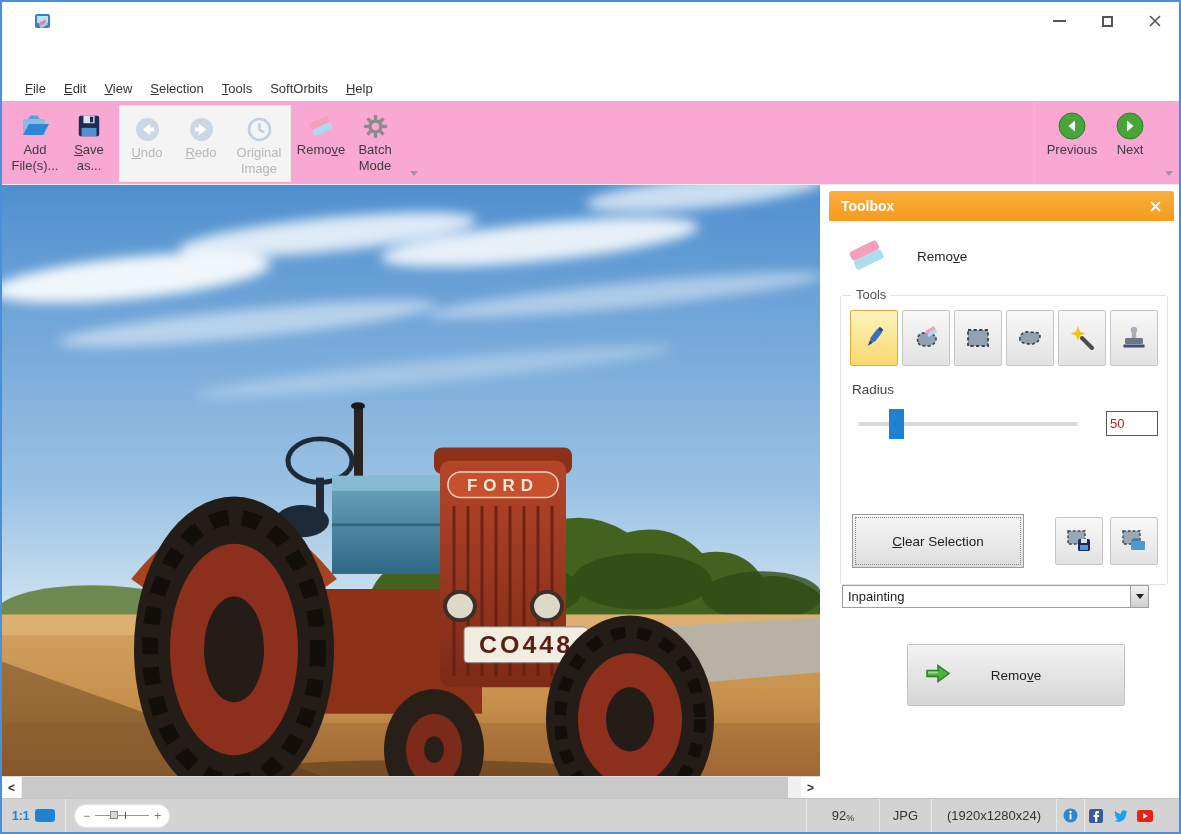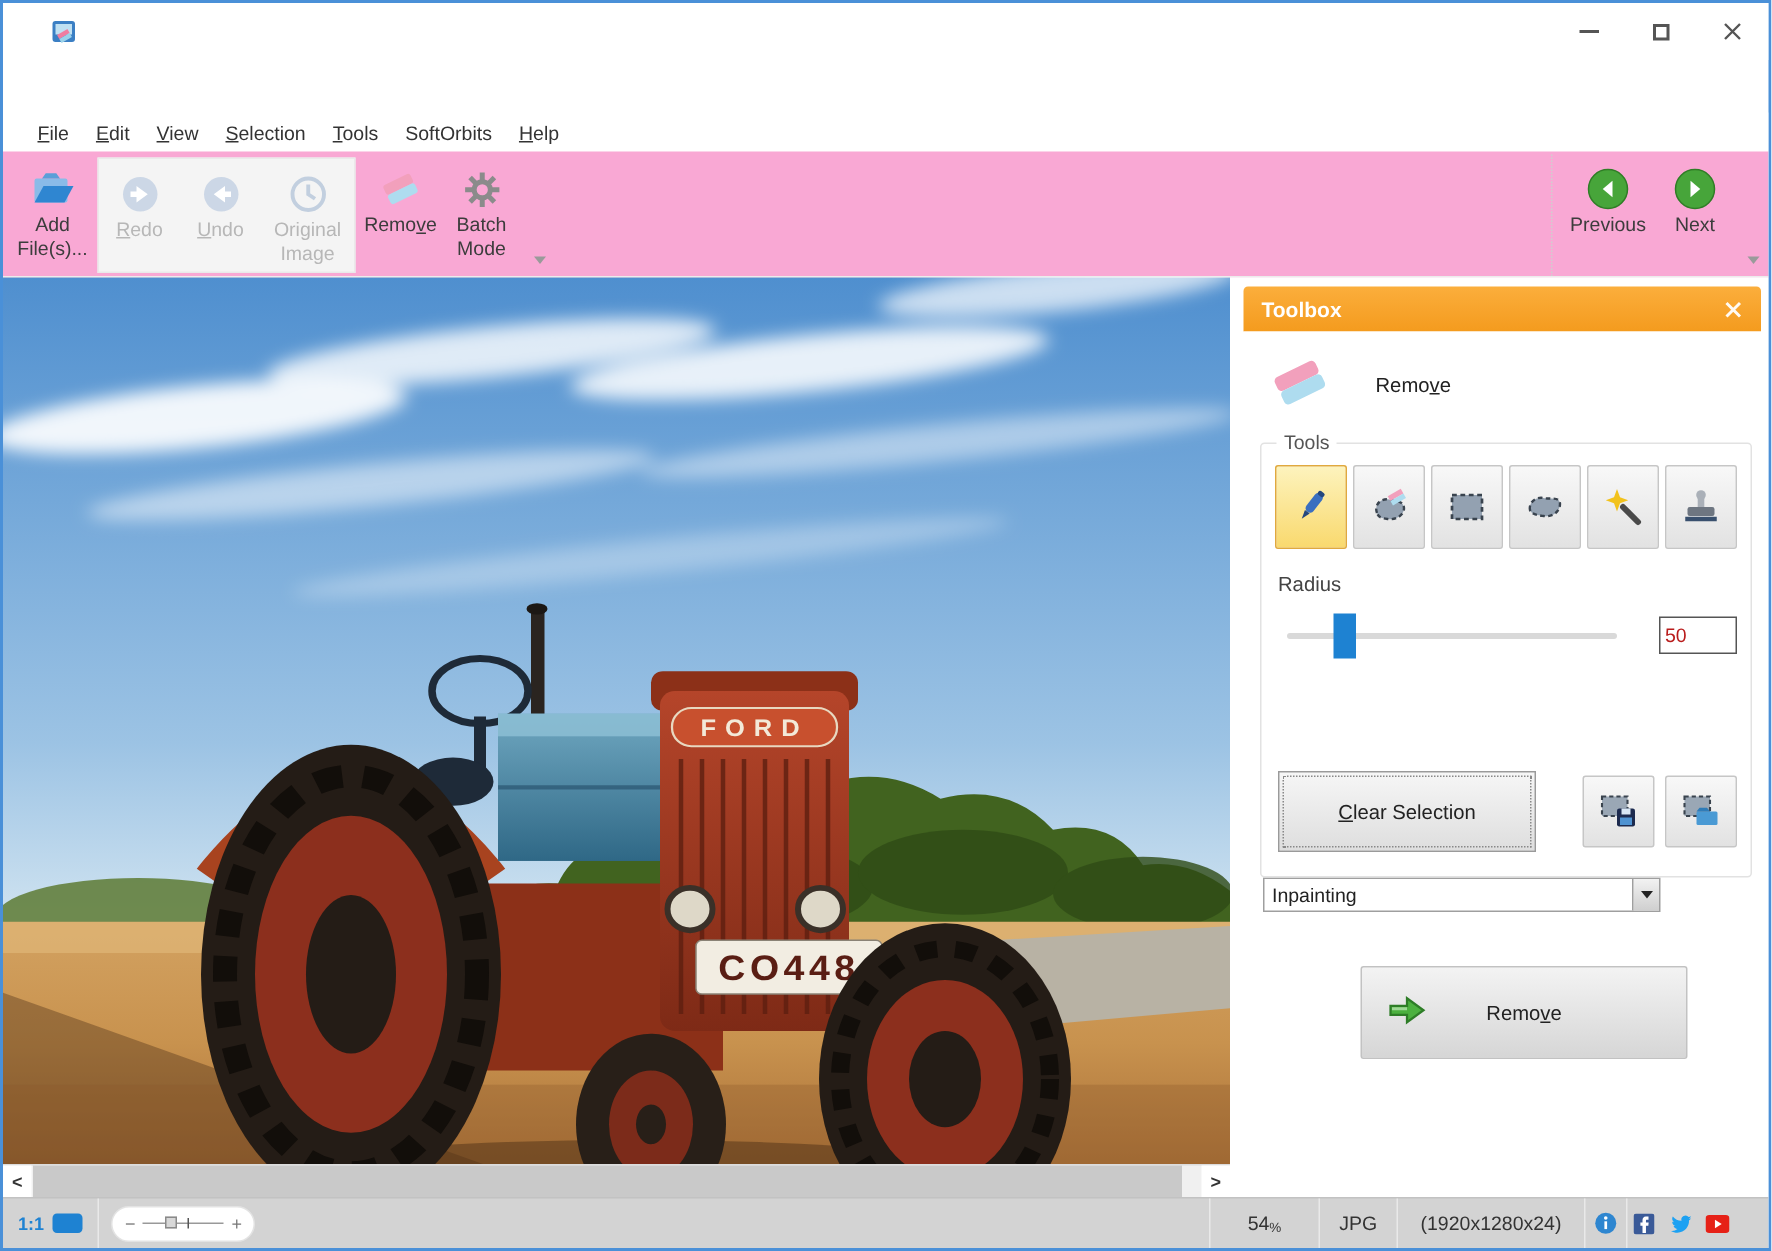--- a/index.html
+++ b/index.html
@@ -73,21 +73,21 @@
   .tools-gap { height:76px; }
   .clear-row { display:flex; align-items:center; padding:0 0 4px 2px; }
   .clear-btn { width:172px; height:54px; border:1px solid #9a9a9a; background:linear-gradient(#f6f6f6,#dedede);
                font-size:13.5px; color:#222; font-family:inherit; outline:1px dotted #888; outline-offset:-4px; }
   .mini-btn { width:48px; height:48px; border:1px solid #c6c6c6; border-radius:2px;
               background:linear-gradient(#f8f8f8,#e2e2e2); display:flex; align-items:center; justify-content:center; }
   .mini-btn + .mini-btn { margin-left:7px; }
   .clear-row .mini-wrap { margin-left:auto; display:flex; }
 
   .mode-label { margin:24px 0 9px 7px; font-size:13.5px; color:#444; }
-  .mode-select { margin-left:7px; width:265px; height:23px; border:1px solid #9f9f9f; display:flex;
+  .mode-select { margin-left:7px; width:307px; height:23px; border:1px solid #9f9f9f; display:flex;
                  align-items:center; background:#fff;justify-content:space-between; }
   .mode-value { font-size:13px; color:#222; padding-left:5px; flex:1; }
   .dd-btn { width:18px; height:21px; border-left:1px solid #9f9f9f; background:linear-gradient(#f2f2f2,#cfcfcf);
             display:flex; align-items:center; justify-content:center; }
   .dd-tri { width:0; height:0; border-left:4px solid transparent; border-right:4px solid transparent;
             border-top:5px solid #222; }
 
   .remove-big { display:block; margin:36px auto 0 72px; width:218px; height:62px; position:relative;
                 border:1px solid #c2c2c2; background:linear-gradient(#f3f3f3,#d6d6d6); border-radius:2px;
                 font-size:13.5px; color:#222; font-family:inherit; }
@@ -156,38 +156,50 @@
       <span class="ic">
         <svg width="30" height="26" viewBox="0 0 30 26">
             <rect x="3" y="6" width="22" height="16" rx="1.5" fill="#8abbe8"></rect>
             <path d="M8 6 l2.5-3.5 h7 l2.5 3.5z" fill="#5a9fd8"></path>
             <path d="M3 22 l6-11 h20 l-6 11z" fill="#2f86d1"></path>
           </svg>
       </span>
       <span>Add</span>
       <span>File(s)...</span>
     </div>
+    <div class="tb-btn">
+      <span class="ic">
+        <svg width="26" height="26" viewBox="0 0 28 28">
+            <rect x="3" y="3" width="22" height="22" rx="2" fill="#1d2b4f"></rect>
+            <rect x="8" y="3" width="12" height="8" fill="#d8e6f4"></rect>
+            <rect x="15" y="4" width="3.5" height="6" fill="#1d2b4f"></rect>
+            <rect x="6" y="16" width="16" height="9" fill="#4f93d2"></rect>
+          </svg>
+      </span>
+      <span><span class="accel">S</span><span>ave</span></span>
+      <span>as...</span>
+    </div>
     <div class="tb-group">
       <div class="tb-btn">
         <span class="ic">
           <svg width="27" height="27" viewBox="0 0 27 27">
               <circle cx="13.5" cy="13.5" r="11.5" fill="#ccd7e6"></circle>
-              <path d="M11 8 l7.5 5.5 L11 19 v-3.6 h-4 v-3.8 h4z" fill="#fff"></path>
+              <path d="M16 8 l-7.5 5.5 L16 19 v-3.6 h4 v-3.8 h-4z" fill="#fff"></path>
             </svg>
         </span>
-        <span><span class="accel">R</span><span>edo</span></span>
+        <span><span class="accel">U</span><span>ndo</span></span>
       </div>
       <div class="tb-btn">
         <span class="ic">
           <svg width="27" height="27" viewBox="0 0 27 27">
               <circle cx="13.5" cy="13.5" r="11.5" fill="#ccd7e6"></circle>
-              <path d="M16 8 l-7.5 5.5 L16 19 v-3.6 h4 v-3.8 h-4z" fill="#fff"></path>
+              <path d="M11 8 l7.5 5.5 L11 19 v-3.6 h-4 v-3.8 h4z" fill="#fff"></path>
             </svg>
         </span>
-        <span><span class="accel">U</span><span>ndo</span></span>
+        <span><span class="accel">R</span><span>edo</span></span>
       </div>
       <div class="tb-btn wide">
         <span class="ic">
           <svg width="27" height="27" viewBox="0 0 27 27">
               <circle cx="13.5" cy="13.5" r="10.5" fill="none" stroke="#c2cfdf" stroke-width="2.6"></circle>
               <path d="M13.5 7 v6.5 l4.5 3" fill="none" stroke="#c2cfdf" stroke-width="2.6"></path>
             </svg>
         </span>
         <span>Original</span>
         <span>Image</span>
@@ -484,21 +496,21 @@
       <span class="zb-glyph">−</span>
       <div class="zb-track">
           <span class="zb-thumb"></span>
           <span class="zb-tick"></span>
         </div>
       <span class="zb-glyph">+</span>
     </div>
     <span class="sb-flex"></span>
     <span class="sb-sep"></span>
     <div class="sb-seg sb-zoom">
-      <span>54</span>
+      <span>92</span>
         <span class="sb-pct">%</span>
     </div>
     <span class="sb-sep"></span>
     <div class="sb-seg sb-fmt">JPG</div>
     <span class="sb-sep"></span>
     <div class="sb-seg sb-dim">(1920x1280x24)</div>
     <span class="sb-sep"></span>
     <div class="sb-seg sb-info">
       <svg width="15" height="15" viewBox="0 0 15 15">
         <circle cx="7.5" cy="7.5" r="7" fill="#2e86d0"></circle>

